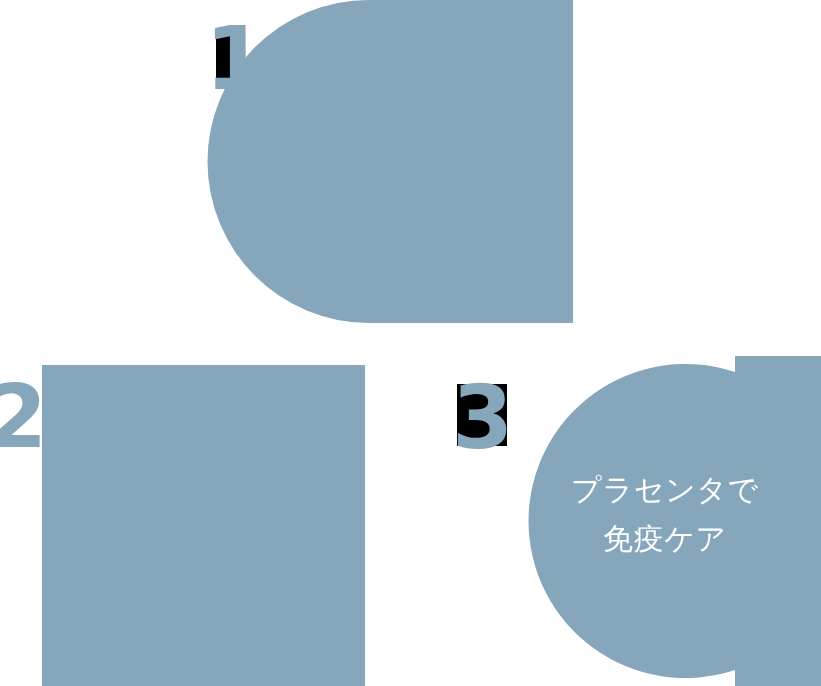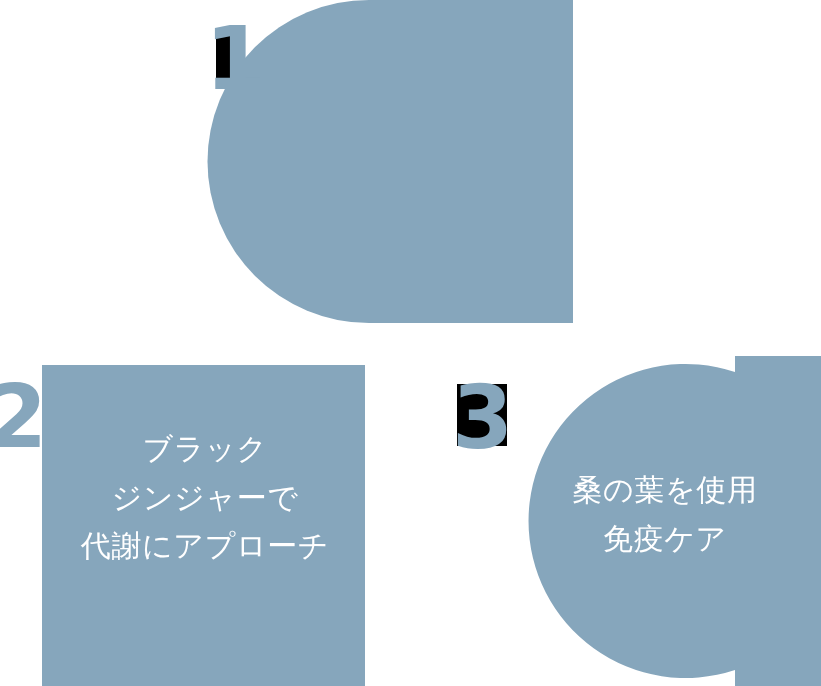--- a/index.html
+++ b/index.html
@@ -106,30 +106,27 @@
 
 
   <div class="feature" id="card2">
     <svg class="blob-svg" width="323" height="321" viewBox="0 0 323 321">
       <rect x="0" y="0" width="323" height="321" fill="#86a6bc"></rect>
     </svg>
   </div>
 
   <div class="numeral numeral-glyph" id="num2-glyph" style="color: rgb(134, 166, 188);">2</div>
 
-  <div class="card-text" id="card2-text" style="color: rgb(255, 255, 255);">ブラック
-ジンジャーで
-代謝にアプローチ</div>
 
   <div class="feature" id="card3">
     <svg class="blob-svg" width="323" height="330" viewBox="0 0 323 330">
       <path d="M 230,0 L 323,0 L 323,330 L 230,330 L 230,314 A 157,157 0 1 1 230,16 Z" fill="#86a6bc"></path>
       <path d="M 230,0 L 323,0 L 323,330 L 230,330 Z" fill="#86a6bc"></path>
     </svg>
   </div>
 
   <div class="numeral numeral-shadow" id="num3-shadow" style="background: rgb(0, 0, 0);"></div>
   <div class="numeral numeral-glyph" id="num3-glyph" style="color: rgb(134, 166, 188);">3</div>
 
-  <div class="card-text" id="card3-text" style="color: rgb(255, 255, 255);">桑の葉を使用
+  <div class="card-text" id="card3-text" style="color: rgb(255, 255, 255);">プラセンタで
 免疫ケア</div>
 
 </div>
 
 </body></html>

